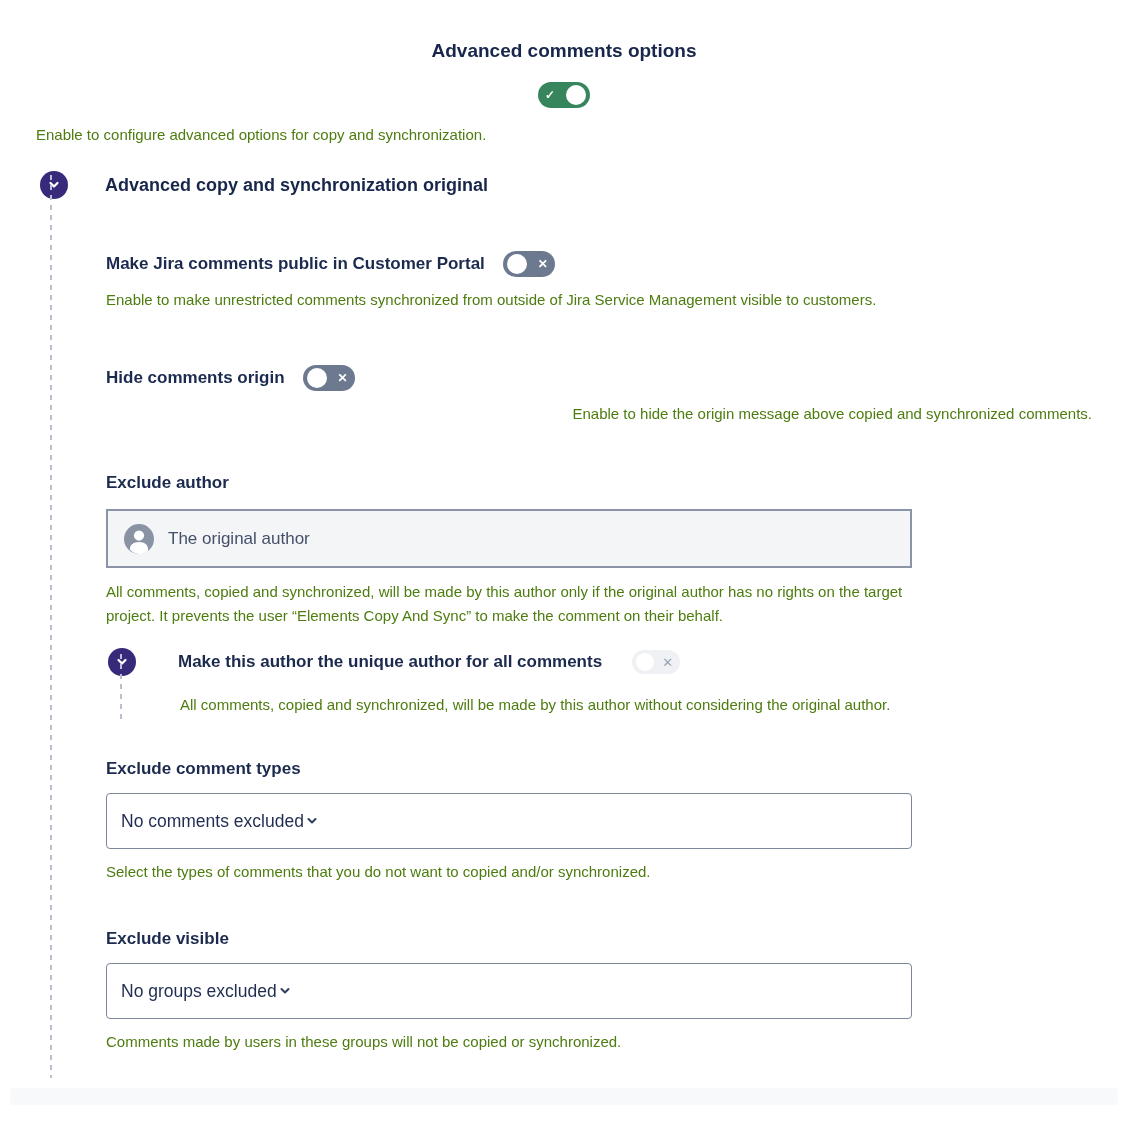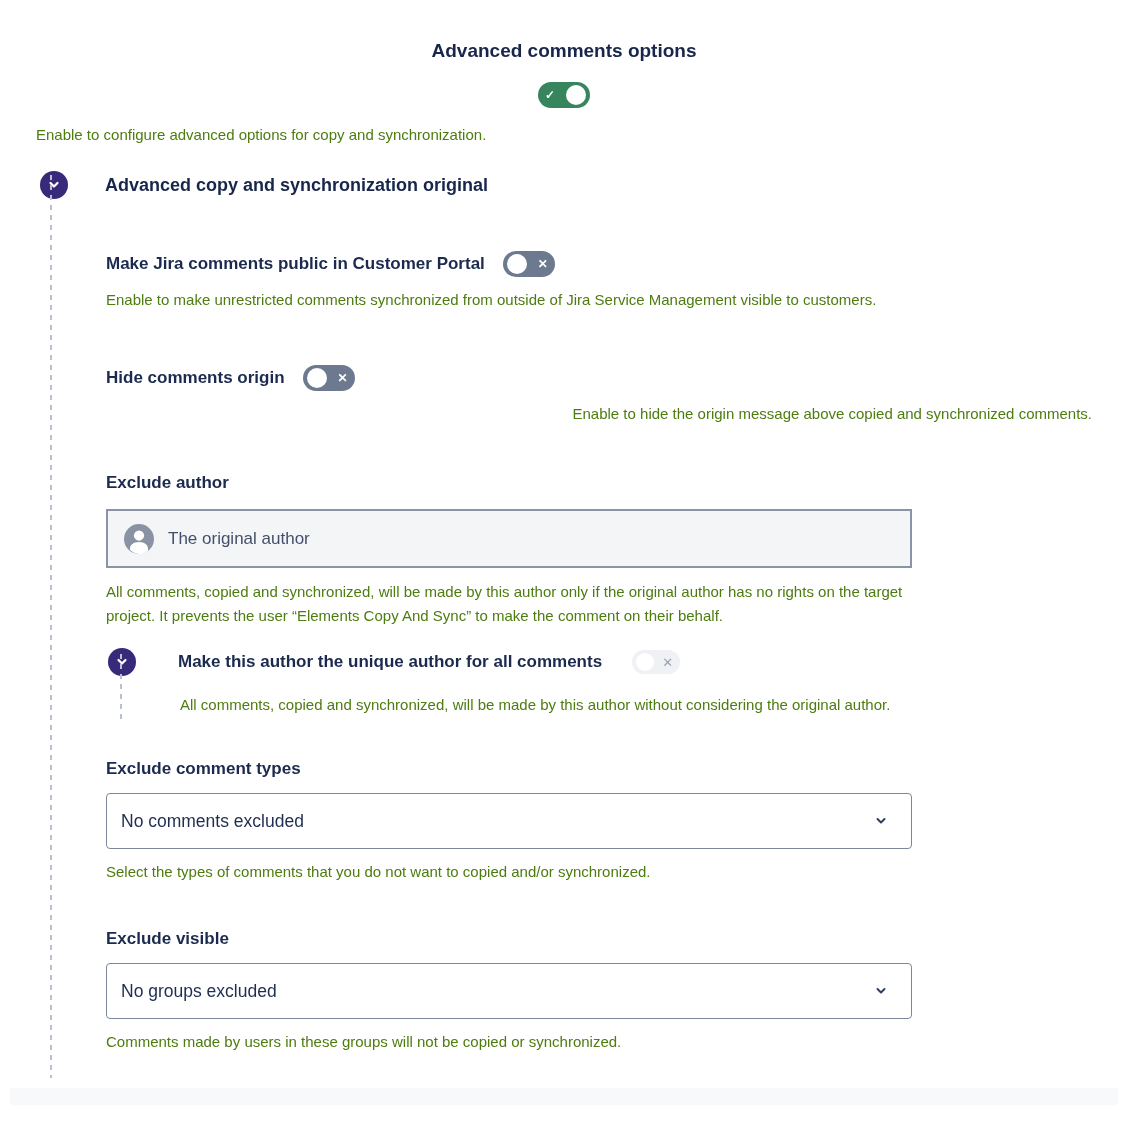--- a/index.html
+++ b/index.html
@@ -82,21 +82,21 @@
   
   .unique-row { display: flex; align-items: center; }
   .unique-row .flabel { margin-left: 42px; }
   .unique-row .toggle { margin-left: 30px; }
   .unique-desc { margin: 17px 0 0 72px; }
 
   
   .select-box {
     margin-top: 12px; width: 806px; height: 56px;
     background: #fff; border: 1.5px solid #7D8799; border-radius: 4px;
-    display: flex; align-items: center; justify-content: space-between;
+    display: flex; align-items: center; justify-content: flex-start;
     padding: 0 22px 0 14px; cursor: pointer;
   }
   .select-box .value { font-size: 17.5px; color: #1F2D50; }
 
   
   .footer-strip {
     position: absolute; left: 10px; right: 10px; top: 1088px; height: 17px;
     background: #F8F9FA; border-radius: 3px;
   }
 </style>

